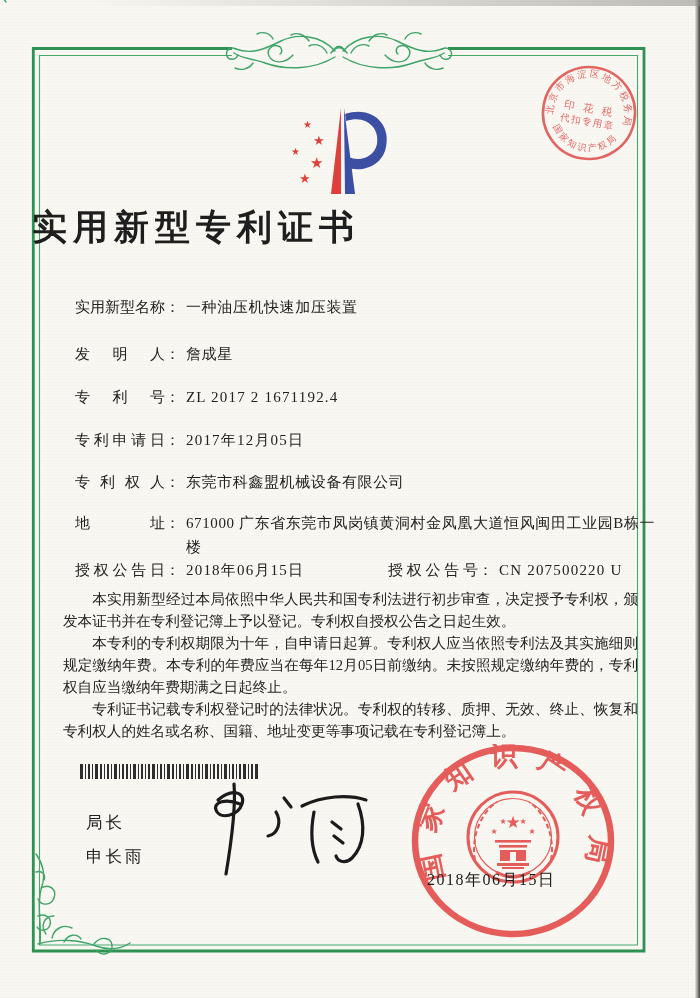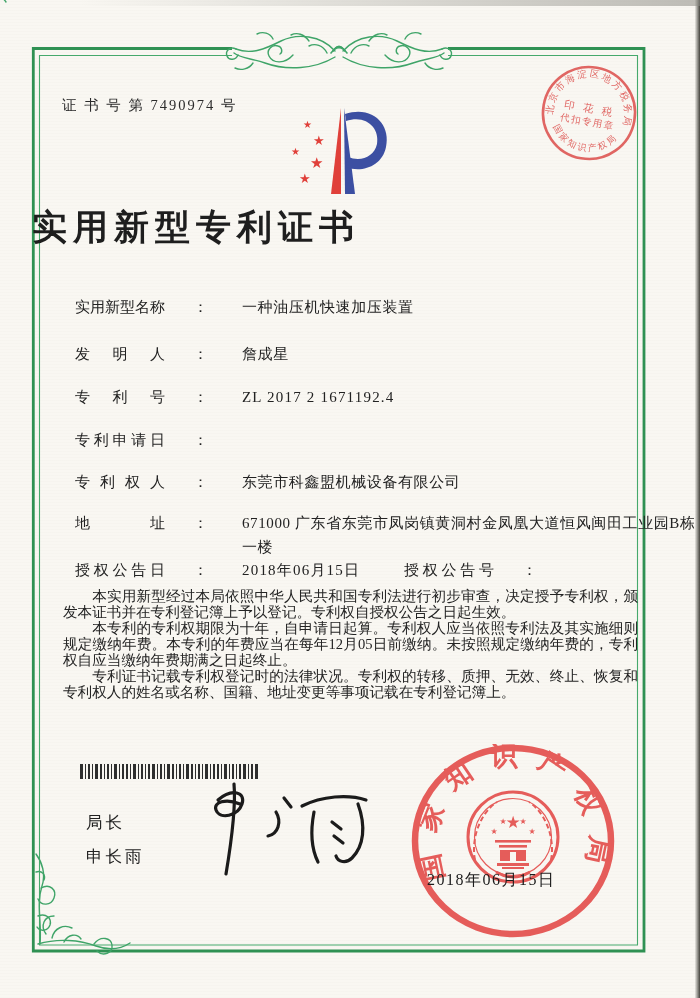--- a/index.html
+++ b/index.html
@@ -10,28 +10,28 @@
   .abs{position:absolute;}
   .deco{position:absolute;left:0;top:0;z-index:1;}
   .scan-edge-right{position:absolute;right:0;top:0;width:5px;height:100%;z-index:6;
         background:linear-gradient(90deg,rgba(150,149,144,.15),#8f8e88 55%,#43423c);}
   .scan-edge-top{position:absolute;left:80px;top:0;right:0;height:6px;z-index:6;
         background:linear-gradient(90deg,rgba(190,189,184,0),rgba(140,139,132,.55));}
   .certno{position:absolute;left:62px;top:96px;z-index:2;font-size:14.5px;color:#2b2b2b;letter-spacing:2px;}
   .title{position:absolute;left:32px;top:204px;width:693px;z-index:2;text-align:left;
          font-size:35px;font-weight:bold;letter-spacing:6px;color:#1e1e1e;}
   .frow{position:absolute;left:75px;z-index:2;display:flex;align-items:flex-start;
-        font-size:15px;color:#222;line-height:24px;gap:28px;}
+        font-size:15px;color:#222;line-height:24px;}
   .flabel{flex:none;width:90px;text-align:justify;text-align-last:justify;}
   .fcolon{flex:none;margin-right:6px;}
   .fvalue{letter-spacing:.6px;}
   .fvalue.num{letter-spacing:1.2px;}
   .addr{max-width:475px;}
   .paras{position:absolute;left:63px;top:588px;width:575px;z-index:2;color:#242424;}
-  .paras p{margin:0;text-indent:2em;font-size:14.6px;line-height:16px;text-align:justify;}
+  .paras p{margin:0;text-indent:2em;font-size:14.6px;line-height:22px;text-align:justify;}
   .signer{position:absolute;left:86px;top:812px;z-index:2;
           font-family:"Liberation Sans","DejaVu Sans",sans-serif;
           font-size:16.5px;color:#222;letter-spacing:3px;}
   .signer div+div{margin-top:12px;}
   .seal-date{position:absolute;left:427px;top:870px;z-index:4;font-size:16px;color:#1c1c1c;letter-spacing:1.5px;}
   .footer{position:absolute;left:32px;top:919px;width:613px;z-index:2;text-align:center;
           font-size:13px;color:#2b2b2b;letter-spacing:1px;}
   svg text{font-family:"Liberation Serif","DejaVu Serif",serif;}
 </style>
 </head>
@@ -75,21 +75,20 @@
         <path d="M14,-8 c2,-10 12,-14 20,-10"></path>
         <path d="M-2,-74 c6,-2 10,3 8,8"></path>
       </g>
       <use href="#cornerOrn" transform="translate(1278,0) scale(-1,1)"></use>
     </g>
   </svg>
 
   <div class="scan-edge-right"></div>
   <div class="scan-edge-top"></div>
 
-  <div class="certno">证 书 号 第 7490974 号</div>
 
   <svg class="abs" style="left:288px;top:102px;z-index:2" width="112" height="100" viewBox="0 0 112 100">
     <polygon points="53,6 43,92 53,92" fill="#e0403a"></polygon>
     <polygon points="56,6 57,92 67,92" fill="#3c4fa2"></polygon>
     <path d="M57,12 C85,3 103,23 98,45 C94,65 73,71 58,65 L60,55 C73,60 86,55 89,42 C92,26 78,12 58,19 Z" fill="#3c4fa2"></path>
     <g fill="#e0403a" font-family="DejaVu Sans, sans-serif">
       <text x="15" y="26" font-size="10">★</text>
       <text x="25" y="43" font-size="13">★</text>
       <text x="3" y="53" font-size="10">★</text>
       <text x="22" y="66" font-size="15">★</text>
@@ -128,39 +127,41 @@
     <span class="fvalue">詹成星</span>
   </div>
   <div class="frow" style="top:385px">
     <span class="flabel">专利号</span>
       <span class="fcolon">：</span>
     <span class="fvalue num">ZL 2017 2 1671192.4</span>
   </div>
   <div class="frow" style="top:428px">
     <span class="flabel">专利申请日</span>
       <span class="fcolon">：</span>
+    <span class="fvalue num">2017年12月05日</span>
   </div>
   <div class="frow" style="top:470px">
     <span class="flabel">专利权人</span>
       <span class="fcolon">：</span>
     <span class="fvalue">东莞市科鑫盟机械设备有限公司</span>
   </div>
   <div class="frow" style="top:511px">
     <span class="flabel">地址</span>
       <span class="fcolon">：</span>
     <span class="fvalue addr">671000 广东省东莞市凤岗镇黄洞村金凤凰大道恒风闽田工业园B栋一楼</span>
   </div>
   <div class="frow" style="top:558px">
     <span class="flabel">授权公告日</span>
       <span class="fcolon">：</span>
     <span class="fvalue num">2018年06月15日</span>
   </div>
-  <div class="frow" style="left:404px;top:558px">
+  <div class="frow" style="left:388px;top:558px">
     <span class="flabel">授权公告号</span>
       <span class="fcolon">：</span>
+    <span class="fvalue num">CN 207500220 U</span>
   </div>
 
   <div class="paras">
     <p>本实用新型经过本局依照中华人民共和国专利法进行初步审查，决定授予专利权，颁发本证书并在专利登记簿上予以登记。专利权自授权公告之日起生效。</p>
     <p>本专利的专利权期限为十年，自申请日起算。专利权人应当依照专利法及其实施细则规定缴纳年费。本专利的年费应当在每年12月05日前缴纳。未按照规定缴纳年费的，专利权自应当缴纳年费期满之日起终止。</p>
     <p>专利证书记载专利权登记时的法律状况。专利权的转移、质押、无效、终止、恢复和专利权人的姓名或名称、国籍、地址变更等事项记载在专利登记簿上。</p>
   </div>
 
   <svg class="abs" style="left:80px;top:764px;z-index:2" width="178" height="15" viewBox="0 0 178 15">
     <g fill="#2e2e2e">

